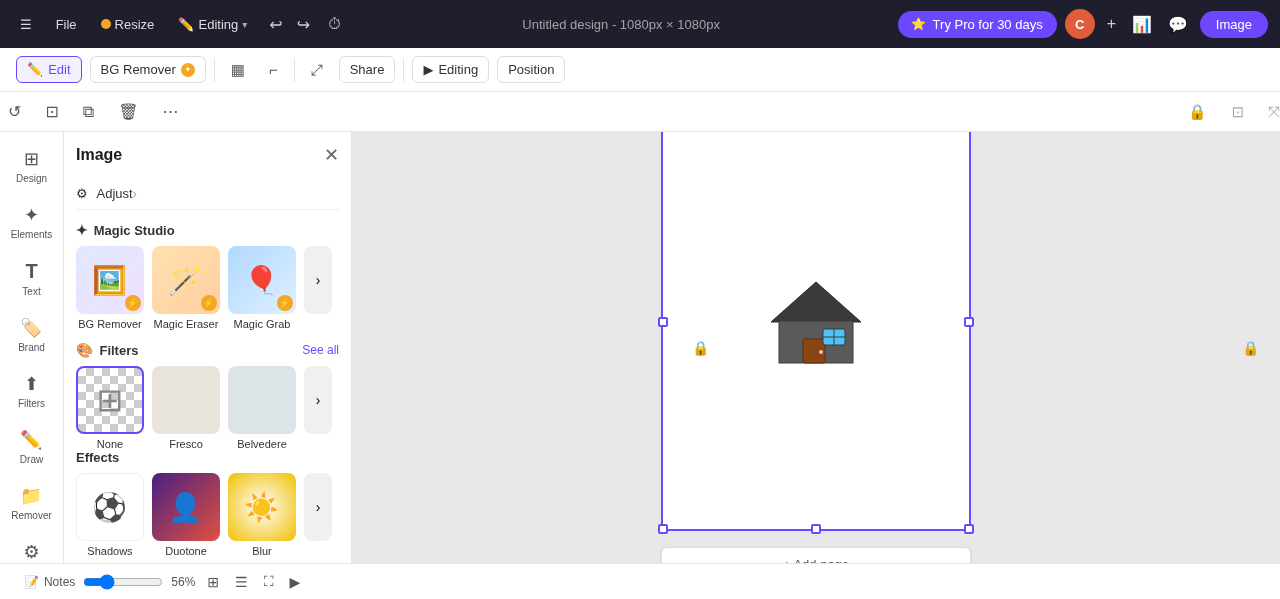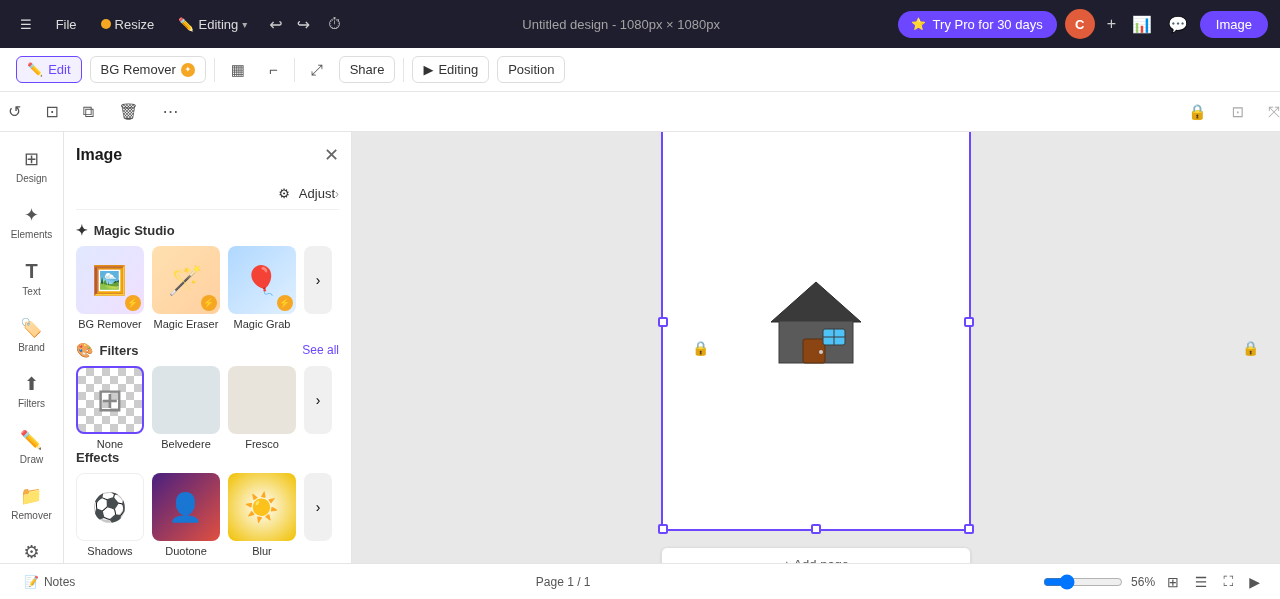--- a/index.html
+++ b/index.html
@@ -142,21 +142,21 @@
     .panel-close { background: none; border: none; cursor: pointer; color: #666; font-size: 18px; }
 
     .section-title {
       font-size: 13px; font-weight: 600; color: #333;
       margin: 12px 0 8px;
       display: flex; align-items: center; gap: 6px;
     }
     .section-icon { font-size: 14px; }
 
     .adjust-row {
-      display: flex; align-items: center; justify-content: flex-end;
+      display: flex; align-items: center; justify-content: flex-start;
       padding: 8px 0; border-bottom: 1px solid #f0f0f0; cursor: pointer;
     }
     .adjust-label { font-size: 13px; color: #333; }
     .adjust-chevron { color: #aaa; font-size: 12px; }
 
     
     .magic-grid {
       display: flex; gap: 8px; overflow: hidden; position: relative;
     }
     .magic-item {
@@ -484,26 +484,26 @@
     </div>
     <div class="grid-wrapper" style="position:relative">
       <div class="filters-grid">
         <div class="filter-item">
           <div class="filter-thumb ft-none selected">
             <span style="font-size:32px;color:#888">⊞</span>
           </div>
           <span class="filter-label">None</span>
         </div>
         <div class="filter-item">
+          <div class="filter-thumb ft-fresco" style="background:#e8e4dc;"></div>
+          <span class="filter-label">Fresco</span>
+        </div>
+        <div class="filter-item">
           <div class="filter-thumb ft-belvedere" style="background:#dce4e8;"></div>
           <span class="filter-label">Belvedere</span>
-        </div>
-        <div class="filter-item">
-          <div class="filter-thumb ft-fresco" style="background:#e8e4dc;"></div>
-          <span class="filter-label">Fresco</span>
         </div>
         <div class="filter-item">
           <div class="filter-thumb" style="background:#f0f0f0;width:28px">
             <span style="font-size:14px">›</span>
           </div>
         </div>
       </div>
     </div>
 
     <div class="section-row" style="margin-top:0">
@@ -579,23 +579,20 @@
   </div>
 
 </div>
 
 <div class="status-bar">
   <div class="status-left">
     <button class="notes-btn">
       <span>📝</span>
       <span>Notes</span>
     </button>
-  </div>
-  <div class="status-center">
-    <span>Page 1 / 1</span>
   </div>
   <div class="status-right">
     <input type="range" class="zoom-slider" min="10" max="200" value="56" style="">
     <span class="zoom-label">56%</span>
     <button class="view-icon-btn">⊞</button>
     <button class="view-icon-btn">☰</button>
     <button class="view-icon-btn">⛶</button>
     <button class="view-icon-btn">▶</button>
   </div>
 </div>

